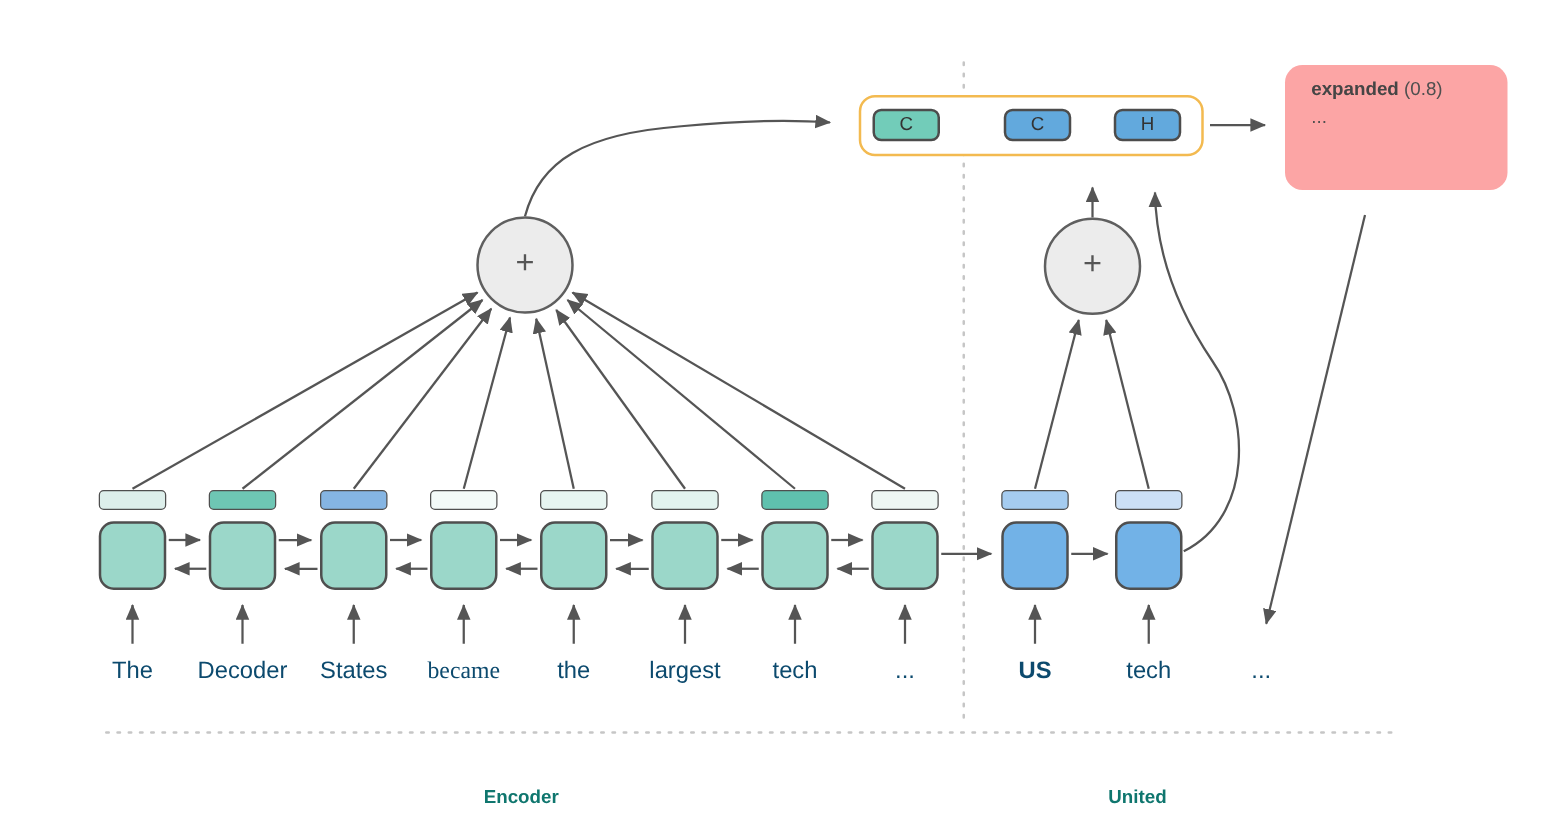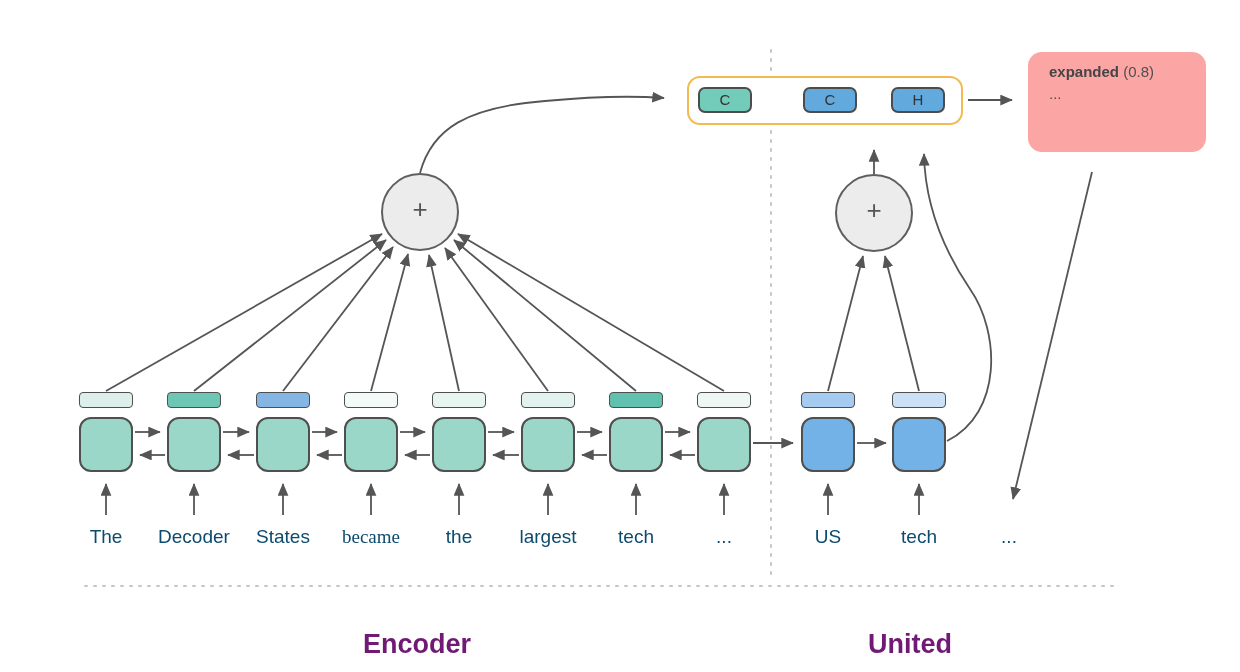--- a/index.html
+++ b/index.html
@@ -27,21 +27,21 @@
   }
   .tooltip{
     left:1028px;top:52px;width:178px;height:100px;border-radius:14px;
     padding:9px 0 0 21px;font-size:15px;line-height:22px;color:#4f4f4f;
   }
   .tooltip .b{font-weight:bold;color:#454545;}
   .plus{
     width:40px;top:194px;text-align:center;font-size:26px;font-weight:300;color:#555;
   }
   .seclabel{
-    width:170px;top:629px;text-align:center;font-size:27px;font-weight:bold;color:#701a75;
+    width:170px;top:629px;text-align:center;font-size:15px;font-weight:bold;color:#0f766e;
   }
 </style>
 </head>
 <body>
 
 <div class="stage">
 
   <svg width="1240" height="672" viewBox="0 0 1240 672">
     <defs>
       <marker id="arr" markerWidth="9" markerHeight="8" refX="6.5" refY="3" orient="auto">
@@ -149,21 +149,21 @@
   <div class="abs cell" style="left: 892px; background: rgb(114, 178, 231);"></div>
 
   <div class="abs word" style="left:58px;">The</div>
   <div class="abs word" style="left:146px;">Decoder</div>
   <div class="abs word" style="left:235px;">States</div>
   <div class="abs word" style="left:323px;font-family:Liberation Serif, serif;">became</div>
   <div class="abs word" style="left:411px;">the</div>
   <div class="abs word" style="left:500px;">largest</div>
   <div class="abs word" style="left:588px;">tech</div>
   <div class="abs word" style="left:676px;">...</div>
-  <div class="abs word" style="left:780px;">US</div>
+  <div class="abs word" style="left:780px;font-weight:bold;">US</div>
   <div class="abs word" style="left:871px;">tech</div>
   <div class="abs word" style="left:961px;">...</div>
 
   <div class="abs ctx-box" style="border-color: rgb(243, 186, 80);"></div>
   <div class="abs ctx-cell" style="left: 698px; background: rgb(114, 204, 185);">C</div>
   <div class="abs ctx-cell" style="left: 803px; background: rgb(98, 169, 221);">C</div>
   <div class="abs ctx-cell" style="left: 891px; background: rgb(98, 169, 221);">H</div>
 
   <div class="abs tooltip" style="background: #fca5a5;">
     <div><span class="b">expanded</span><span> (0.8)</span></div>

